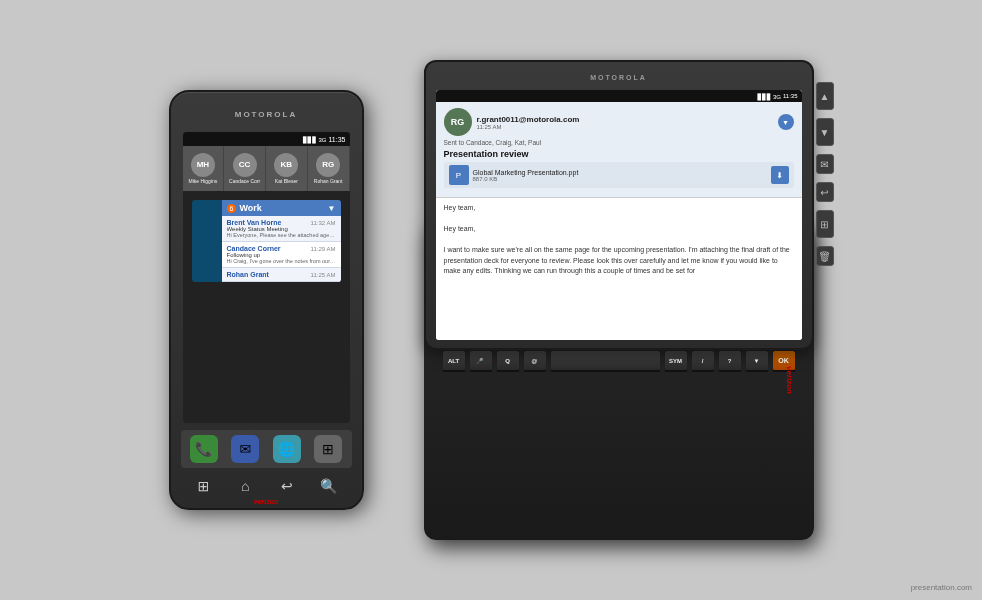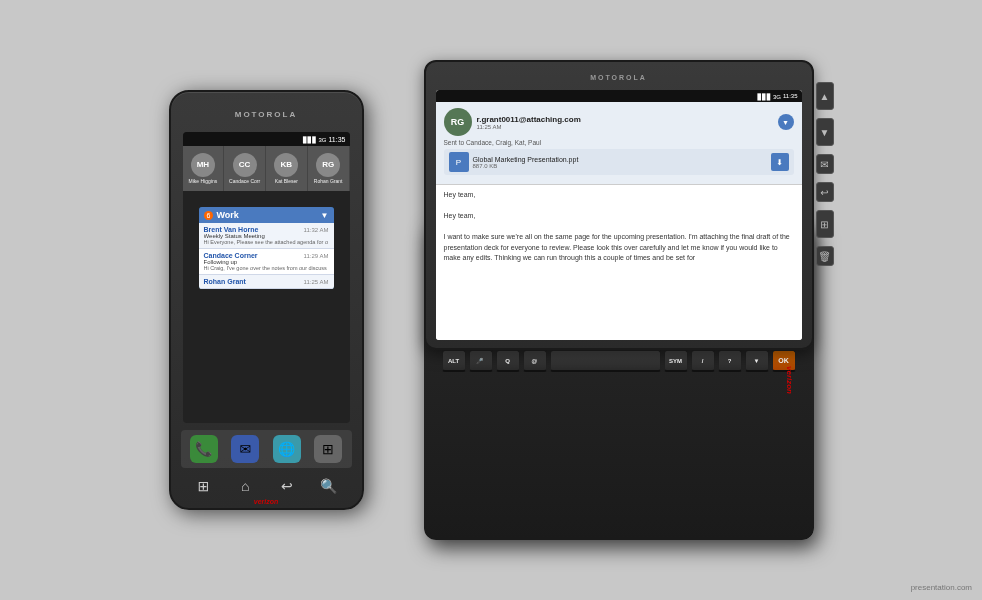--- a/index.html
+++ b/index.html
@@ -107,23 +107,24 @@
     .contact-avatar .avatar-name {
       font-size: 5px;
       color: #eee;
       text-align: center;
       line-height: 1.1;
     }
 
     
     .email-widget {
       background: #0c4a6e;
-      margin: 16px;
+      margin: 9px;
       border-radius: 3px;
       overflow: hidden;
+      padding-left: 30px;
     }
     .email-widget-header {
       background: #4a7abf;
       padding: 3px 5px;
       display: flex;
       align-items: center;
       justify-content: space-between;
     }
     .email-widget-header .badge {
       background: #ff6600;
@@ -640,28 +641,29 @@
 
           <div class="ev-status">
             <span style="color:#fff;font-size:6px;">▊▊▊ 3G</span>
             <span class="time">11:35</span>
           </div>
 
           <div class="ev-header">
             <div class="ev-sender-row">
               <div class="ev-avatar av-rohan">RG</div>
               <div class="ev-sender-info">
-                <div class="ev-sender-email">r.grant0011@attaching.com</div>
+                <div class="ev-sender-email">r.grant0011@motorola.com</div>
                 <div class="ev-sender-time">11:25 AM</div>
               </div>
               <div style="width:16px;height:16px;background:#4a7abf;border-radius:50%;display:flex;align-items:center;justify-content:center;color:#fff;font-size:8px;">▾</div>
             </div>
             <div class="ev-to-row">
               <span>Sent to</span>&nbsp;<span>Candace, Craig, Kat, Paul</span>
             </div>
+            <div class="ev-subject">Presentation review</div>
 
             <div class="ev-attachment">
               <div class="ev-attachment-icon">P</div>
               <div>
                 <div class="ev-attachment-name">Global Marketing Presentation.ppt</div>
                 <div class="ev-attachment-size">887.0 KB</div>
               </div>
               <div class="ev-attachment-btn">⬇</div>
             </div>
           </div>

